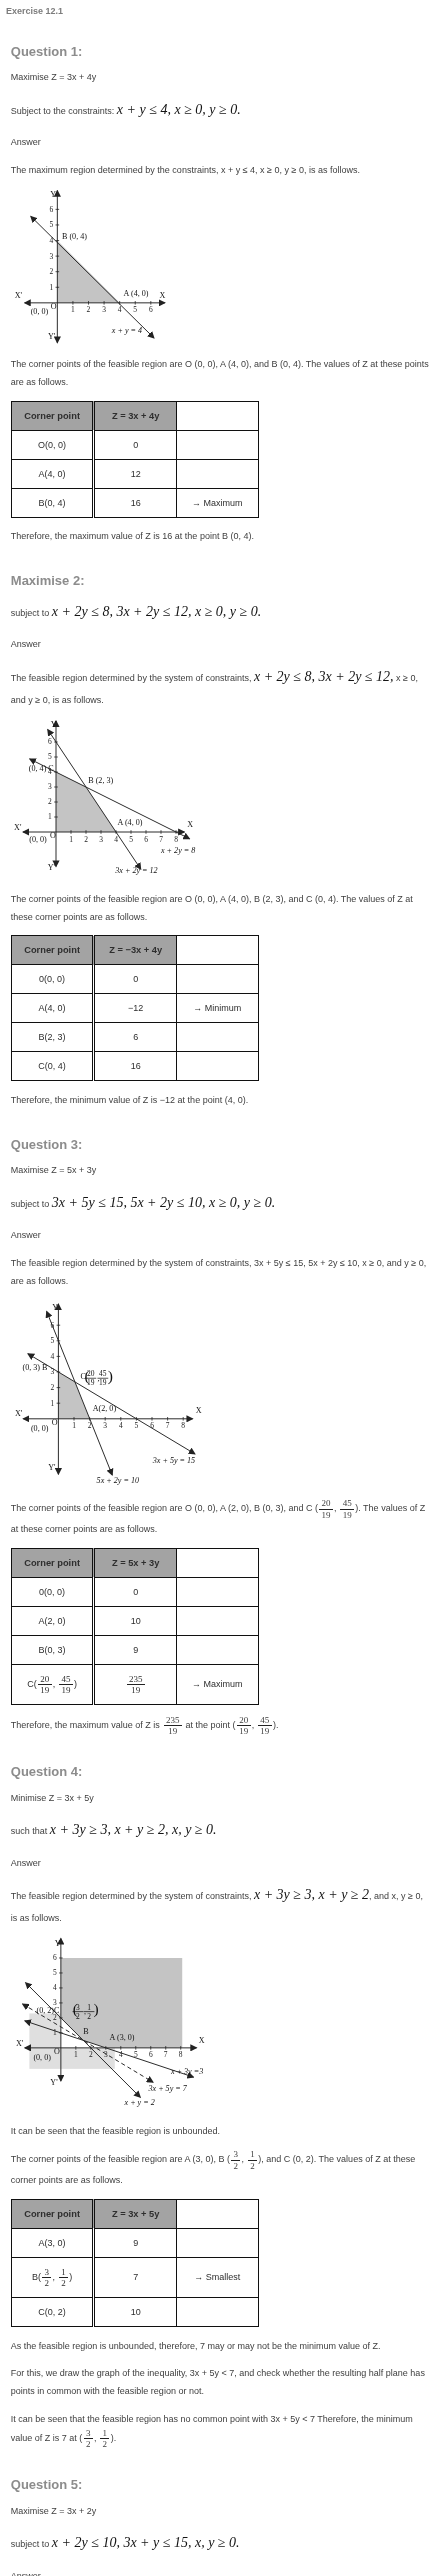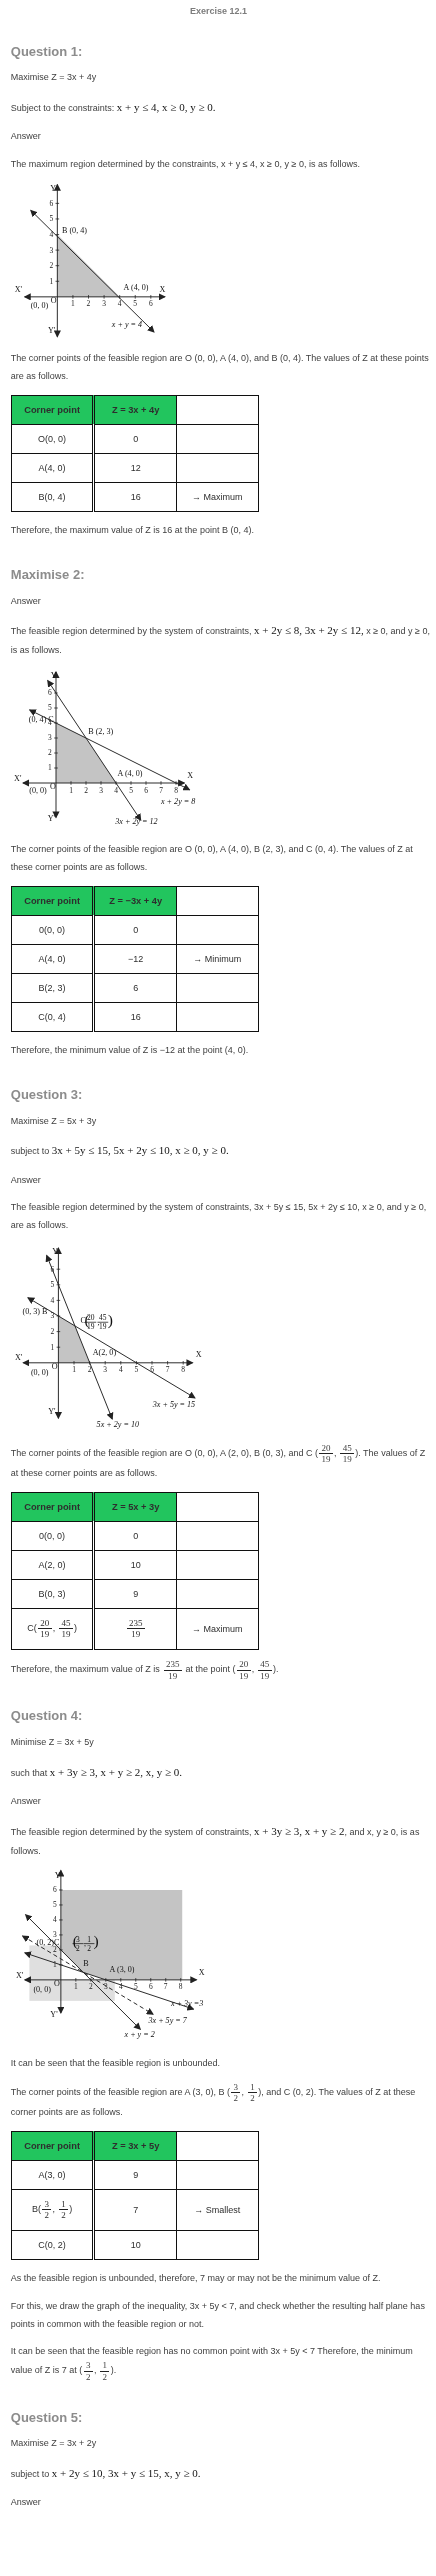--- a/index.html
+++ b/index.html
@@ -1,25 +1,25 @@
 <!DOCTYPE html>
 <html style="font-size:9.6px"><head>
 <meta charset="utf-8">
 <style>
   html,body{margin:0;padding:0;background:#fff;}
   body{width:437px;min-height:2576px;font-family:"Liberation Sans",sans-serif;color:#3e3e3e;}
   .page{padding:2.4px 6px 72px 6px;}
-  .title{text-align:center;font-weight:bold;font-size:9px;color:#7c7c7c;margin:3.6px 0 17px 0;}
+  .title{text-align:left;font-weight:bold;font-size:9px;color:#7c7c7c;margin:3.6px 0 17px 0;}
   .qhead{font-weight:bold;font-size:13px;color:#8c8c8c;margin:27.6px 0 4.8px 4.8px;}
   .para{font-size:9px;line-height:2.0;margin:9.6px 0 9.6px 4.8px;}
-  .math{font-family:"Liberation Serif",serif;font-size:11px;color:#141414;}
+  .math{font-family:"Liberation Serif",serif;font-style:italic;font-size:14px;color:#141414;}
   .graph{margin:6px 0 3.6px 8.4px;display:block;}
   table.ctable{border-collapse:collapse;margin:9.6px 0 8.4px 4.8px;font-size:9px;color:#2e2e2e;}
   .ctable th,.ctable td{border:1.8px solid #101010;text-align:center;vertical-align:middle;padding:9px 4.8px;}
-  .ctable th{background:#22c55e;font-weight:bold;font-size:9.3px;min-width:71px;}
+  .ctable th{background:#a3a3a3;font-weight:bold;font-size:9.3px;min-width:71px;}
   .ctable th.blank{background:#fff;min-width:71px;}
   .ctable td{min-width:71px;}
   .ctable th:nth-child(2),.ctable td:nth-child(2){border-left:3.6px double #101010;}
   .frac{display:inline-flex;flex-direction:column;vertical-align:middle;text-align:center;
         font-family:"Liberation Serif",serif;line-height:1.15;margin:0 1.2px;font-size:9px;}
   .frac .fn{border-bottom:0.8px solid #222;padding:0 2.4px;}
   .frac .fd{padding:0 2.4px;}
 </style>
 </head>
 <body>
@@ -109,20 +109,21 @@
             <td>16</td>
             <td>→ Maximum</td>
           </tr>
         </tbody>
       </table>
     <p class="para">Therefore, the maximum value of Z is 16 at the point B (0, 4).</p>
   </section>
 
   <section>
     <p class="qhead">Maximise 2:</p>
+    <p class="para"><span>subject to </span><span class="math">x + 2y ≤ 8, 3x + 2y ≤ 12, x ≥ 0, y ≥ 0.</span></p>
     <p class="para">Answer</p>
     <p class="para"><span>The feasible region determined by the system of constraints, </span><span class="math">x + 2y ≤ 8, 3x + 2y ≤ 12,</span><span> x ≥ 0, and y ≥ 0, is as follows.</span></p>
     <svg class="graph" width="183" height="162" viewBox="0 0 305 270">
         <polygon points="70,190 170,190 120,115 70,90" fill="#c4c4c4"></polygon>
         <g stroke="#222" stroke-width="1.6">
           <line x1="14.999999999999993" y1="190" x2="283.75" y2="190" marker-start="url(#ah)" marker-end="url(#ah)"></line>
           <line x1="70" y1="5" x2="70" y2="247.5" marker-start="url(#ah)" marker-end="url(#ah)"></line>
         </g>
         <g stroke="#222" stroke-width="1.3">
           <line x1="95" y1="187" x2="95" y2="193"></line>

